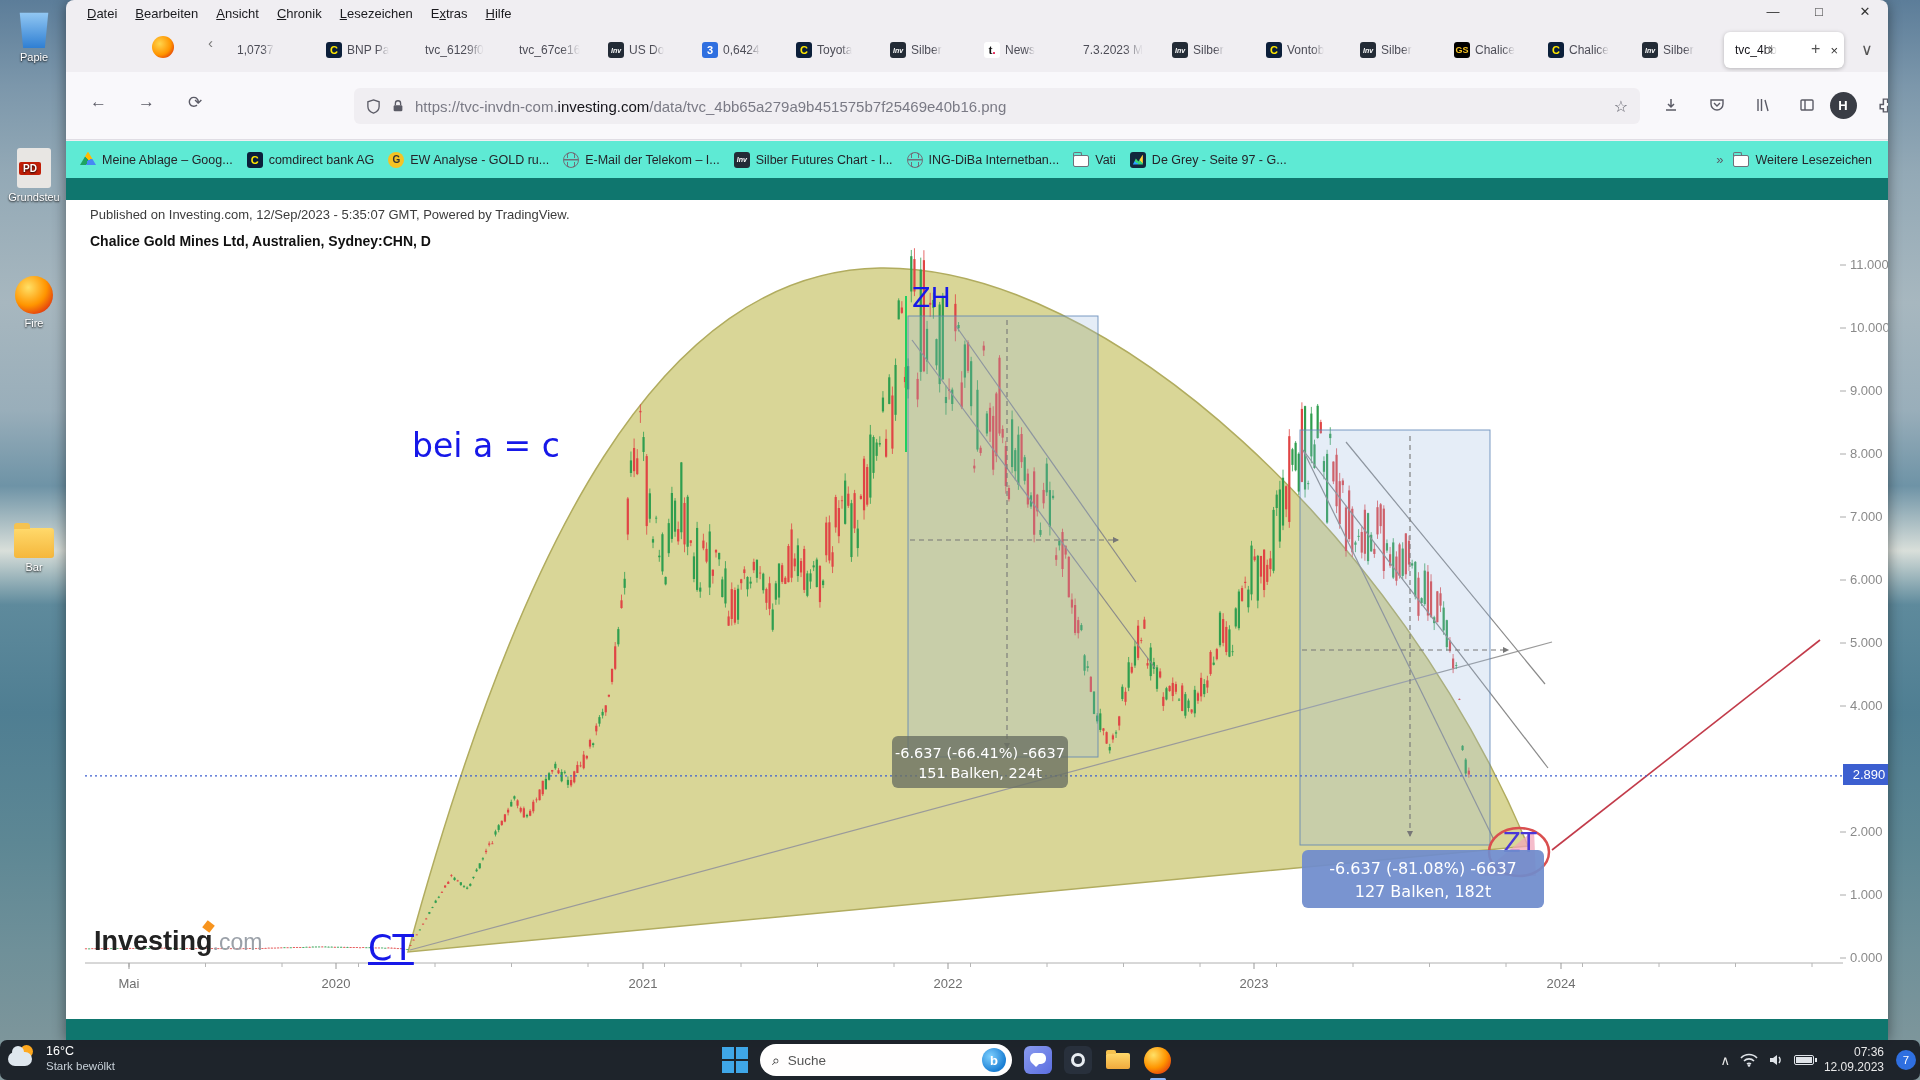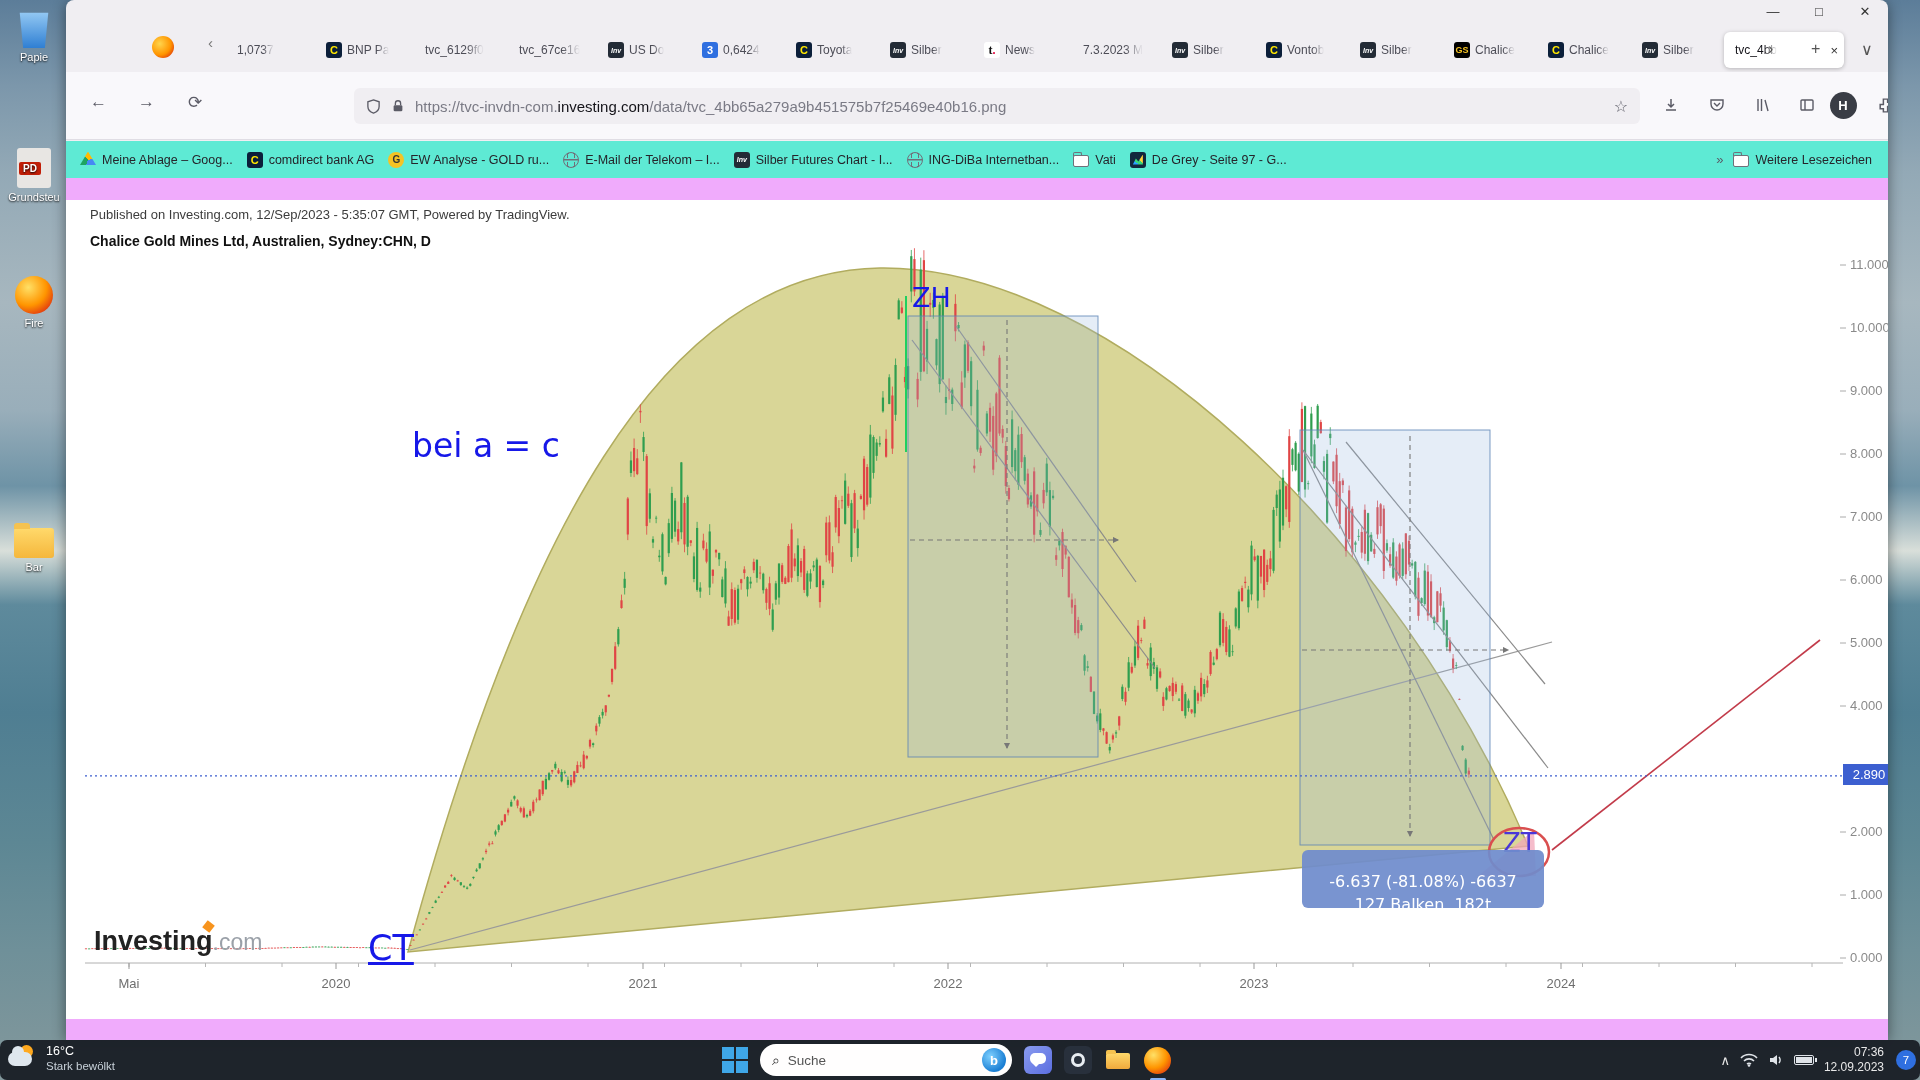--- a/index.html
+++ b/index.html
@@ -55,30 +55,30 @@
       linear-gradient(#70707a,#70707a) center/100% 1.5px no-repeat,
       radial-gradient(ellipse 45% 100% at center,transparent 58%,#70707a 58% 70%,transparent 70%); }
   .ic.folder-o { background:linear-gradient(#fff,#fff); border:1.5px solid #70707a; border-radius:2px; position:relative; height:12px; margin-top:3px; }
   .ic.folder-o:before { content:""; position:absolute; left:-1px; top:-4px; width:7px; height:3px; border:1.5px solid #70707a; border-bottom:none; border-radius:2px 2px 0 0; }
   .ic.degrey { background:#12273d; position:relative; overflow:hidden; }
   .ic.degrey:before { content:""; position:absolute; inset:3px; background:linear-gradient(45deg,#2aa3ff 0 30%,#37d67a 30% 60%,#ffd23c 60% 100%); clip-path:polygon(0 100%,30% 40%,55% 70%,100% 0,100% 100%); }
   .bm-chev { margin-left:auto; color:#5b5b66; font-size:13px; }
   .bm.more { margin:0 16px 0 10px; }
 
   
-  .pagearea { position:absolute; left:0; top:178px; width:100%; height:862px; background:#f0abfc; }
+  .pagearea { position:absolute; left:0; top:178px; width:100%; height:862px; background:#0f766e; }
   .whitepage { position:absolute; left:0; top:22px; width:100%; height:819px; background:#fff; }
   .published { position:absolute; left:24px; top:7px; font-size:13px; color:#3c3c3c; }
   .instr { position:absolute; left:24px; top:33px; font-size:14px; font-weight:bold; color:#101010; }
   #chartSvg { position:absolute; left:0; top:0; }
 
   .anno { position:absolute; color:#1718e8; font-family:"DejaVu Sans", sans-serif; }
   .tip { position:absolute; border-radius:6px; color:#fff; text-align:center; font-family:"DejaVu Sans", sans-serif; }
   .tip1 { left:826px; top:536px; width:176px; height:52px; background:rgba(106,112,99,.8); font-size:14.5px; padding-top:7px; line-height:20px; }
-  .tip2 { left:1236px; top:650px; width:242px; height:58px; background:rgba(111,140,204,.93); font-size:16px; padding-top:20px; line-height:23px; }
+  .tip2 { left:1236px; top:650px; width:242px; height:58px; background:rgba(111,140,204,.93); font-size:16px; padding-top:7px; line-height:23px; }
   .pricetag { position:absolute; left:1777px; top:564px; width:52px; height:21px; background:#3c5fd0; color:#fff; font-size:13px; text-align:center; line-height:21px; }
   .logo { position:absolute; left:28px; top:726px; font-size:27px; font-weight:800; color:#222; letter-spacing:-.5px; }
   .logo span { font-size:23px; font-weight:400; color:#9aa0a8; letter-spacing:0; }
   .logo-accent { position:absolute; left:138px; top:722px; width:9px; height:9px; background:#f7941e; transform:rotate(38deg); }
 
   
   .dicon { position:absolute; width:64px; text-align:center; color:#fff; font-size:11px; text-shadow:0 1px 2px #000; }
   .dicon .g { margin:0 auto 3px; }
   .g.bin { width:34px; height:40px; background:linear-gradient(180deg,#9fd1f7,#2f7fd3); clip-path:polygon(8% 12%,92% 12%,82% 100%,18% 100%); border-radius:3px; position:relative; }
   .g.bin:before { content:""; position:absolute; left:2px; top:-4px; width:26px; height:6px; background:#7ab4e8; border-radius:2px; }
@@ -140,20 +140,31 @@
       <div>Fire</div>
     </div>
     <div class="dicon" style="left: 2px; top: 520px;">
       <div class="g fold"></div>
       <div>Bar</div>
     </div>
   </div>
 
 <div class="win">
 
+  <div class="menurow">
+    <span id="menuItems" style="display:flex">
+        <span class="mi"><u>D</u>atei</span>
+        <span class="mi"><u>B</u>earbeiten</span>
+        <span class="mi"><u>A</u>nsicht</span>
+        <span class="mi"><u>C</u>hronik</span>
+        <span class="mi"><u>L</u>esezeichen</span>
+        <span class="mi">E<u>x</u>tras</span>
+        <span class="mi"><u>H</u>ilfe</span>
+      </span>
+  </div>
   <div class="winctl">
     <span>—</span>
     <span>□</span>
     <span>✕</span>
   </div>
 
   <div class="tabstrip">
     <div class="ffview"></div>
     <div class="tabscroll">‹</div>
     <div id="tabs">
@@ -1293,20 +1304,24 @@
             <line x1="1561" y1="963" x2="1561" y2="969" stroke="#999" stroke-width="1"></line>
             <text x="1561" y="988" font-size="13" fill="#6e6e6e" text-anchor="middle" font-family="Liberation Sans, sans-serif">2024</text>
           </g>
         </svg>
 
       <div class="anno" style="left:346px; top:226px; font-size:33px;">bei a = c</div>
       <div class="anno" style="left:846px; top:82px; font-size:27px;">ZH</div>
       <div class="anno" style="left:302px; top:728px; font-size:35px;text-decoration:underline;">CT</div>
       <div class="anno" style="left:1437px; top:628px; font-size:26px; color:#4936d8;">ZT</div>
 
+      <div class="tip tip1">
+        <div>-6.637 (-66.41%) -6637</div>
+        <div>151 Balken, 224t</div>
+      </div>
       <div class="tip tip2">
         <div>-6.637 (-81.08%) -6637</div>
         <div>127 Balken, 182t</div>
       </div>
       <div class="pricetag">2.890</div>
 
       <div class="logo"><span style="font-size:27px;font-weight:800;color:#222">Investing</span><span>.com</span></div>
       <div class="logo-accent"></div>
     </div>
   </div>

